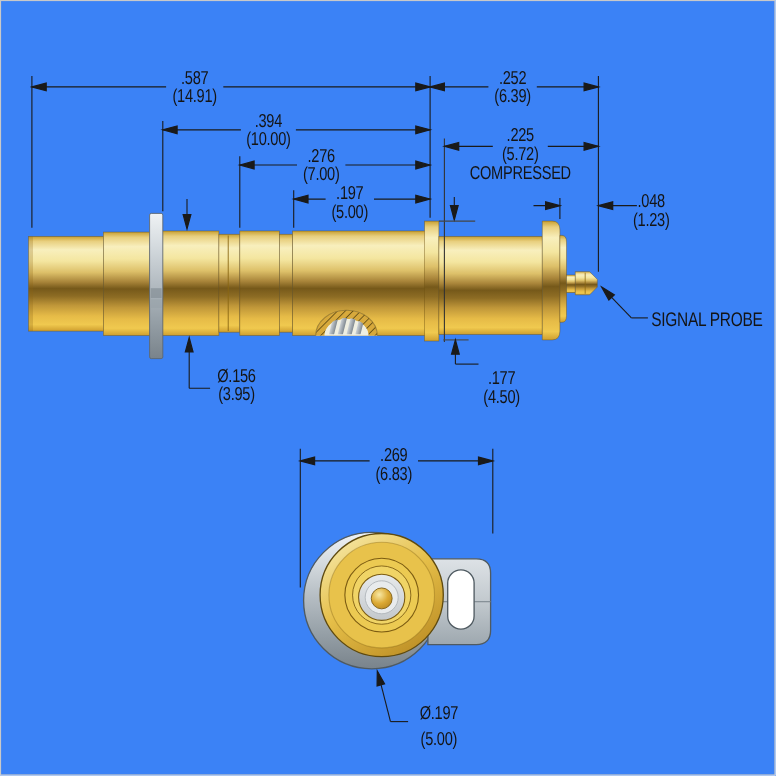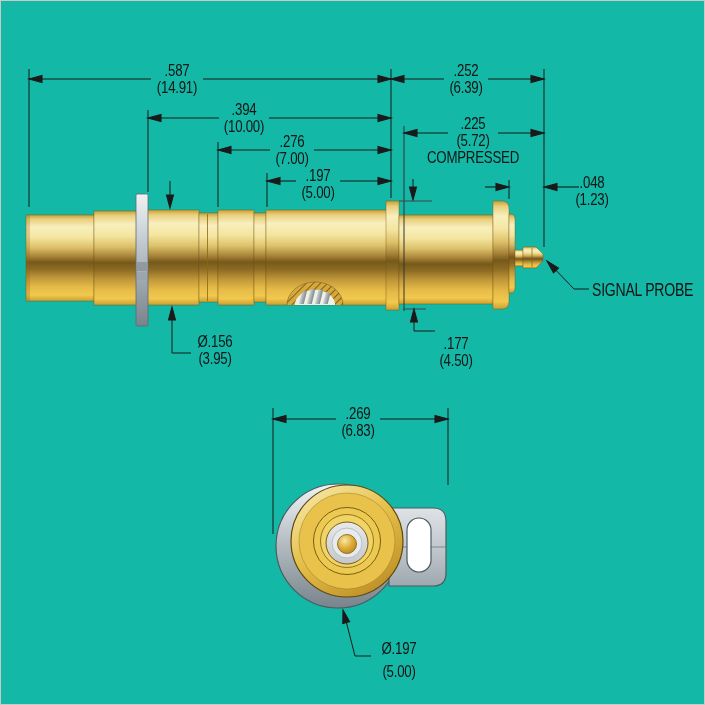--- a/index.html
+++ b/index.html
@@ -1,17 +1,17 @@
 <!DOCTYPE html>
 <html><head>
 <meta charset="utf-8">
 <style>
   html,body{margin:0;padding:0;background:#fff;}
   .stage{
-    position:relative;width:705px;height:705px;background:#14b8a6;
+    position:relative;width:705px;height:705px;background:#3b82f6;
     border:1px solid #c9c9c9;box-sizing:border-box;overflow:hidden;
     font-family:"Liberation Sans", sans-serif;
   }
   .stage svg{position:absolute;left:0;top:0;}
   .dim{
     position:absolute;color:#141414;font-size:17px;line-height:17px;
     text-align:center;white-space:nowrap;
     transform:translate(-50%,-50%) scaleX(0.78);
     transform-origin:center center;letter-spacing:-0.3px;
   }

